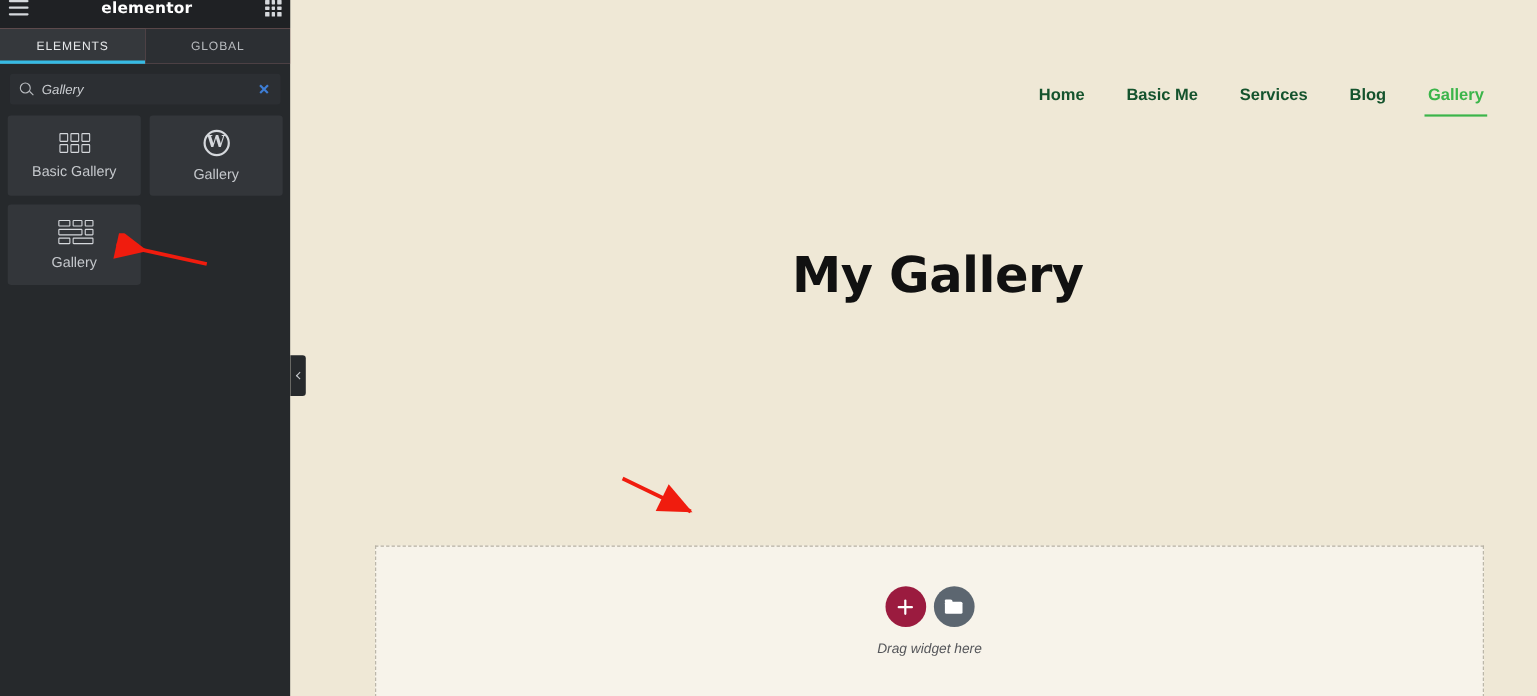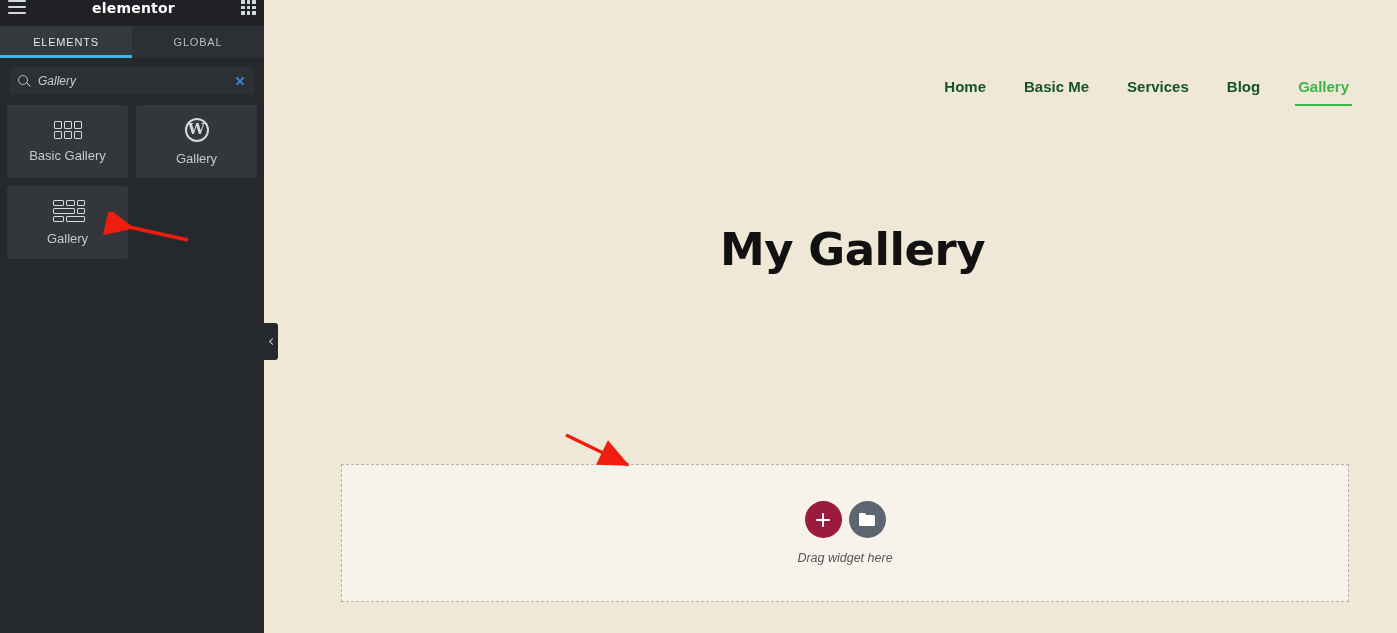--- a/index.html
+++ b/index.html
@@ -294,21 +294,21 @@
     color: #111111;
     letter-spacing: -0.5px;
     margin-top: 117px;
     font-family: "DejaVu Sans", sans-serif;
     padding-left: 44px;
   }
 
   .drop-zone {
     position: absolute;
     left: 77px;
-    top: 464px;
+    top: 496px;
     width: 1008px;
     height: 138px;
     background: #f7f3ea;
     border: 1.5px dashed #b5b0a2;
     display: flex;
     flex-direction: column;
     align-items: center;
     justify-content: center;
     gap: 13px;
   }

